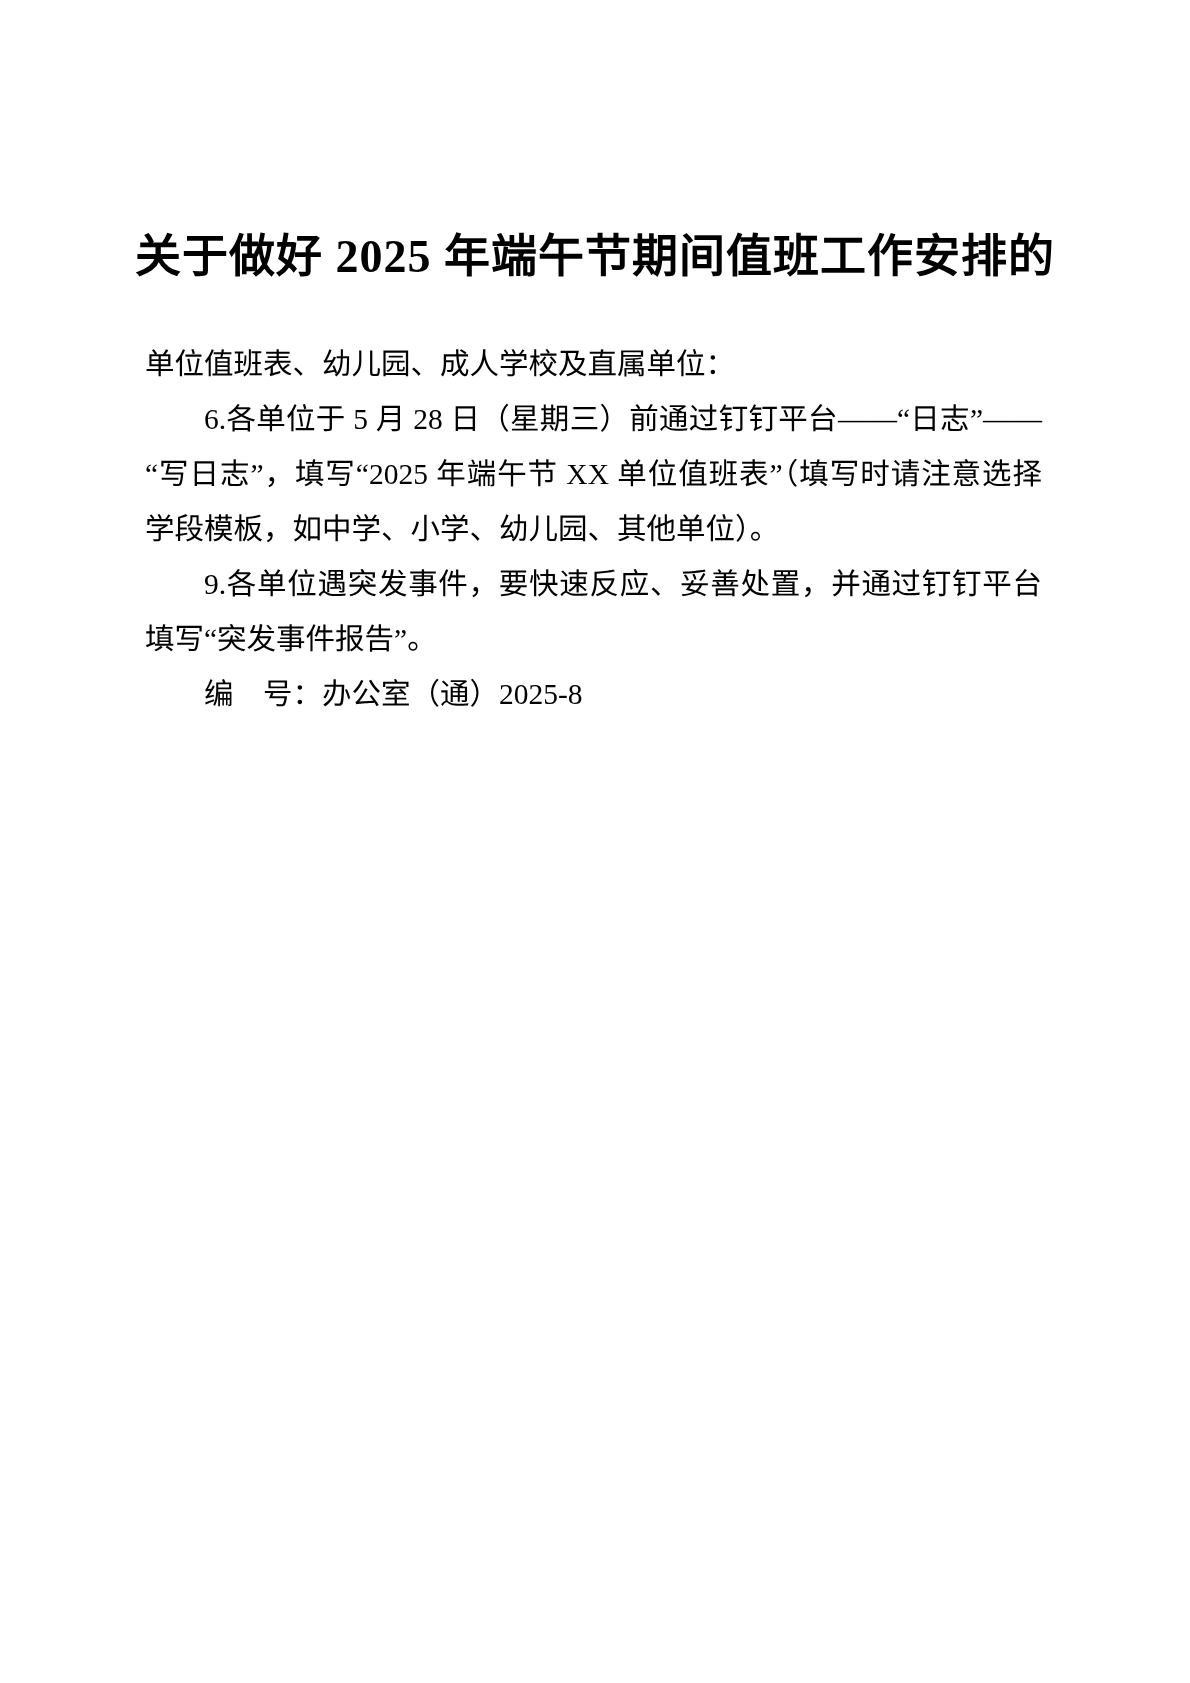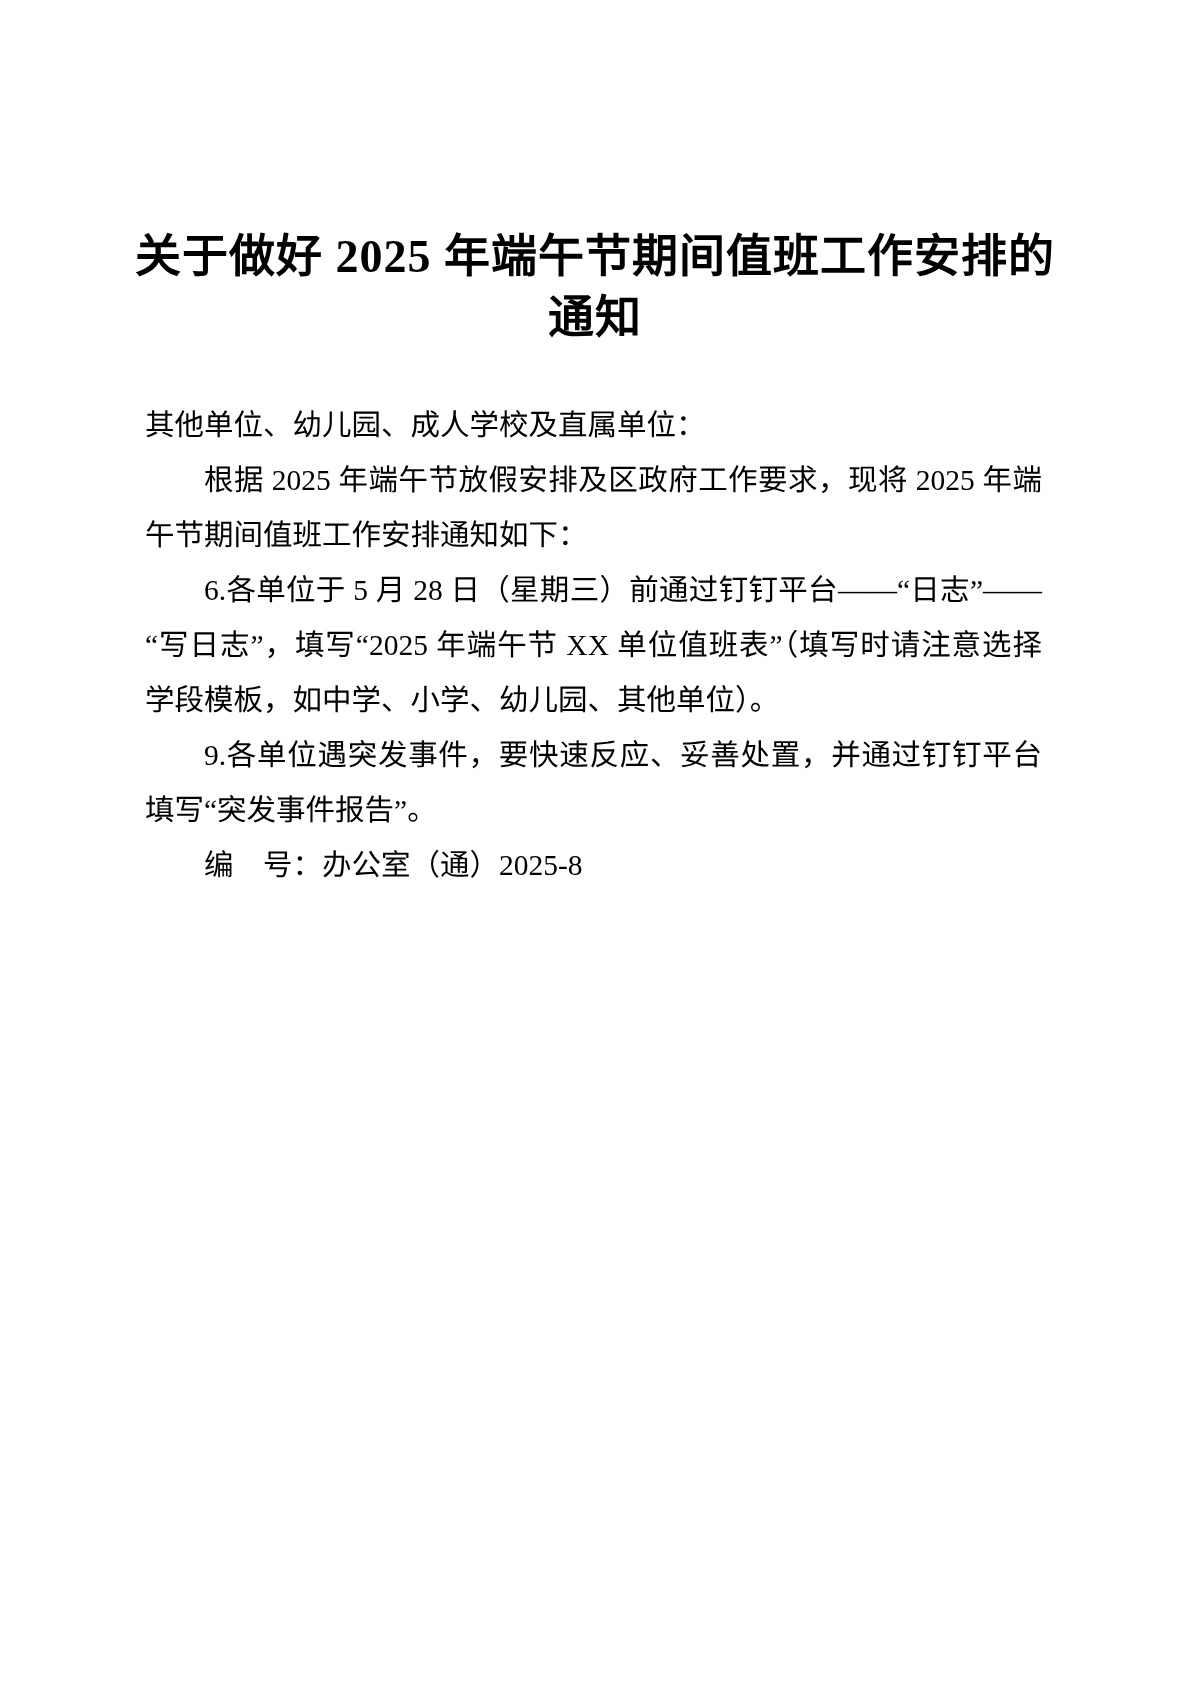--- a/index.html
+++ b/index.html
@@ -46,25 +46,23 @@
     text-indent: 2em;
   }
 </style>
 </head>
 <body style="background: rgb(255, 255, 255); color: rgb(0, 0, 0);">
 
 <div class="page">
 
   <div class="doc-title">
     <div>关于做好 2025 年端午节期间值班工作安排的</div>
-    <div>通知</div>
   </div>
 
   <div class="doc-body" id="doc-body">
 
-  <p>其他单位、幼儿园、成人学校及直属单位：</p>
-      <p class="indent">根据 2025 年端午节放假安排及区政府工作要求，现将 2025 年端午节期间值班工作安排通知如下：</p>
+  <p>单位值班表、幼儿园、成人学校及直属单位：</p>
       <p class="indent">6.各单位于 5 月 28 日（星期三）前通过钉钉平台——“日志”——“写日志”，填写“2025 年端午节 XX 单位值班表”（填写时请注意选择学段模板，如中学、小学、幼儿园、其他单位）。</p>
       <p class="indent">9.各单位遇突发事件，要快速反应、妥善处置，并通过钉钉平台填写“突发事件报告”。</p>
       <p class="indent">编　号：办公室（通）2025-8</p>
     </div>
 
 </div>
 
 </body></html>

